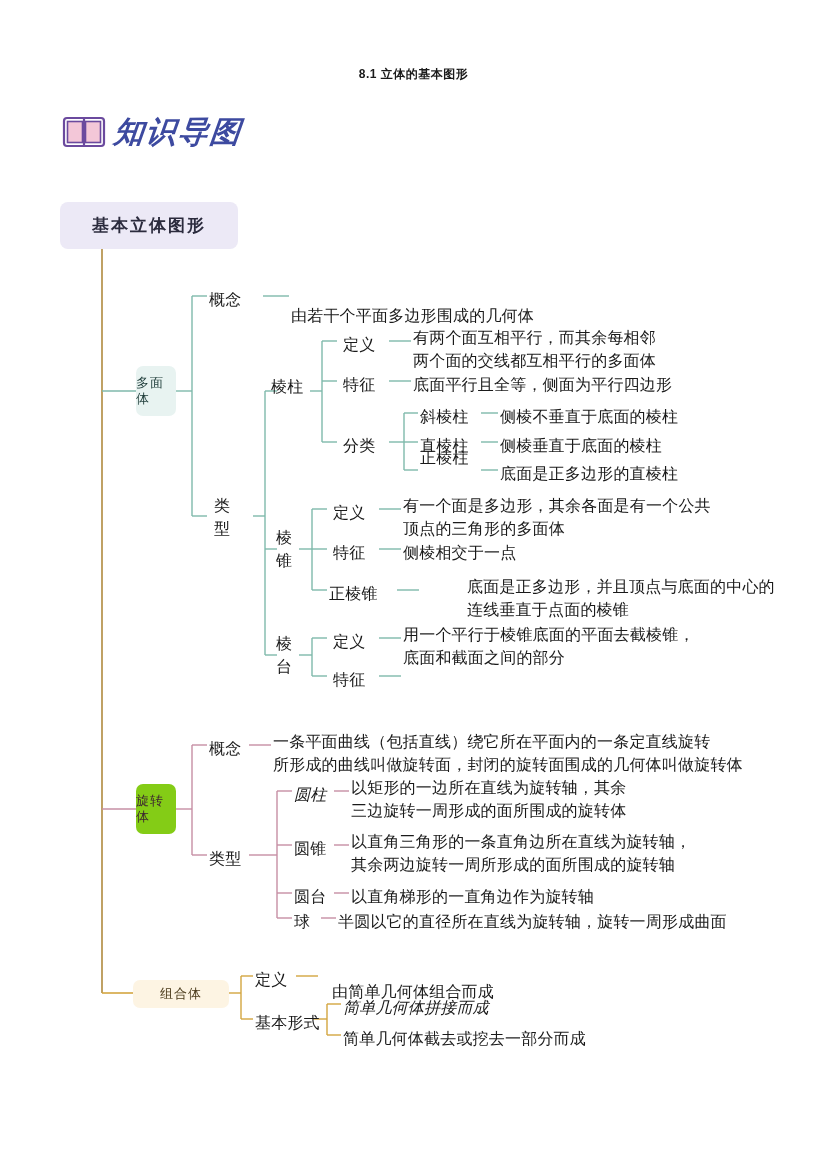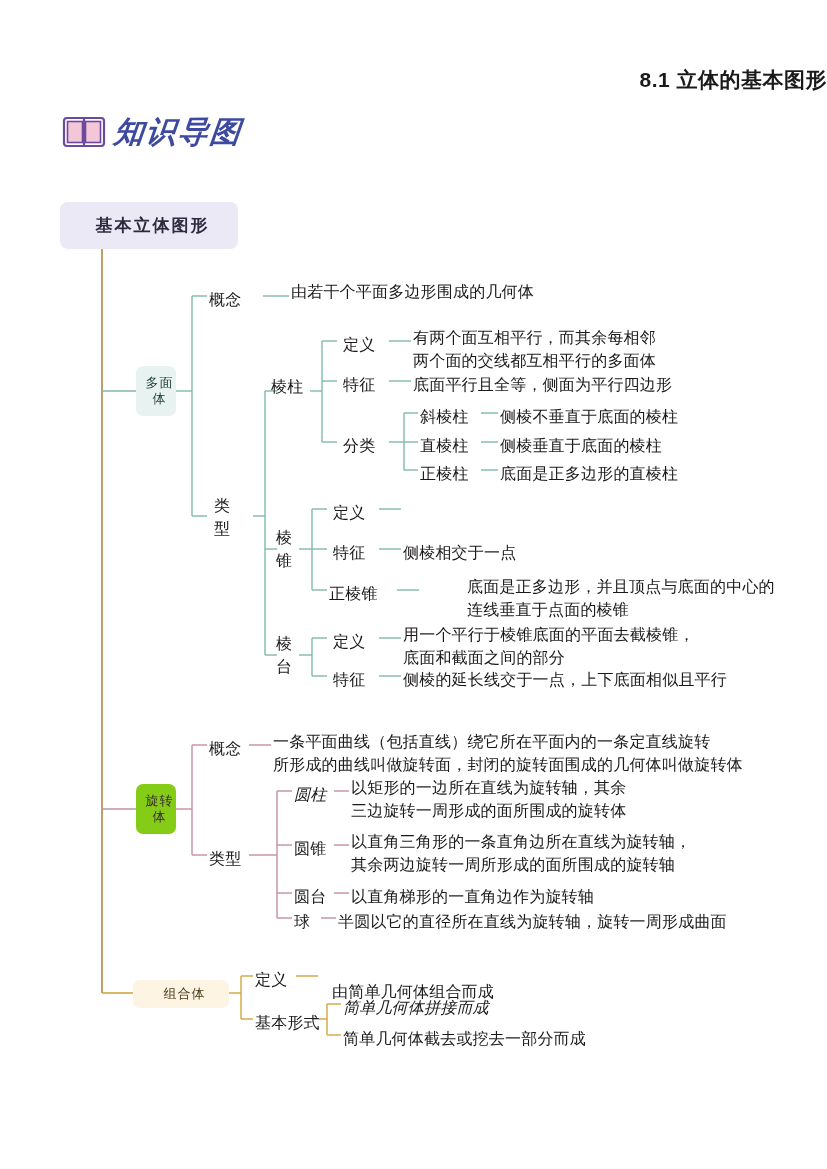--- a/index.html
+++ b/index.html
@@ -10,22 +10,22 @@
     font-family: "Liberation Sans", sans-serif;
     color: #1a1a1a;
     position: relative;
     overflow: hidden;
   }
   .page { position: relative; width: 827px; height: 1169px; }
 
   
   .doc-title {
     position: absolute; top: 66px; left: 0; width: 827px;
-    text-align: right;
-    font-weight: bold; font-size: 21px;
+    text-align: center;
+    font-weight: bold; font-size: 12px;
     letter-spacing: 0.5px;
   }
 
   
   .banner {
     position: absolute; top: 108px; left: 62px;
     height: 48px; display: flex; align-items: center;
   }
   .book-icon { width: 44px; height: 40px; position: relative; margin-right: 8px; }
   .banner-text {
@@ -33,23 +33,21 @@
     font-size: 30px; font-weight: bold; font-style: italic;
     color: #3d4aa0;
     letter-spacing: 2px;
     transform: skewX(-6deg);
   }
 
   
   .node {
     position: absolute;
     display: flex; align-items: center; justify-content: center;
-    text-align: center;
     line-height: 1.25;
-    padding-left: 7px;
   }
   .root-node {
     left: 60px; top: 202px; width: 178px; height: 47px;
     background: #ece9f6; border-radius: 8px;
     font-size: 17px; font-weight: bold; color: #2b2b3d;
     letter-spacing: 2px;
   }
   .cat-node {
     border-radius: 7px;
     font-size: 13px; font-weight: normal;
@@ -177,53 +175,54 @@
     <path d="M327,1035 L341,1035" stroke="#d3a53f" stroke-width="1.4" fill="none"></path>
   </svg>
 
   <div class="node root-node">基本立体图形</div>
 
   <div class="node cat-node cat-poly">多面体</div>
   <div class="node cat-node cat-rot">旋转体</div>
   <div class="node cat-node cat-comb">组合体</div>
 
   <div class="leaf sub-node" style="left:209px; top:288px;">概念</div>
-  <div class="leaf" style="left:291px; top:280px; width:320px;">由若干个平面多边形围成的几何体</div>
+  <div class="leaf" style="left:291px; top:304px; width:320px;">由若干个平面多边形围成的几何体</div>
 
   <div class="leaf sub-node" style="left:211px; top:494px; width:22px; text-align:center;">类型</div>
 
   <div class="leaf sub-node" style="left:271px; top:375px;">棱柱</div>
   <div class="leaf sub-node" style="left:343px; top:333px;">定义</div>
   <div class="leaf" style="left:413px; top:326px; width:330px; white-space:pre-line;">有两个面互相平行，而其余每相邻
 两个面的交线都互相平行的多面体</div>
   <div class="leaf sub-node" style="left:343px; top:373px;">特征</div>
   <div class="leaf" style="left:413px; top:373px; width:330px;">底面平行且全等，侧面为平行四边形</div>
   <div class="leaf sub-node" style="left:343px; top:434px;">分类</div>
 
   <div class="leaf sub-node" style="left:420px; top:405px;">斜棱柱</div>
   <div class="leaf" style="left:500px; top:405px; width:300px;">侧棱不垂直于底面的棱柱</div>
   <div class="leaf sub-node" style="left:420px; top:434px;">直棱柱</div>
   <div class="leaf" style="left:500px; top:434px; width:300px;">侧棱垂直于底面的棱柱</div>
-  <div class="leaf sub-node" style="left:420px; top:462px;text-align:right;">正棱柱</div>
+  <div class="leaf sub-node" style="left:420px; top:446px;text-align:right;">正棱柱</div>
   <div class="leaf" style="left:500px; top:462px; width:300px;">底面是正多边形的直棱柱</div>
 
   <div class="leaf sub-node" style="left:273px; top:526px; width:22px; text-align:center;">棱锥</div>
   <div class="leaf sub-node" style="left:333px; top:501px;">定义</div>
+  <div class="leaf" style="left:403px; top:494px; width:360px; white-space:pre-line;">有一个面是多边形，其余各面是有一个公共
+顶点的三角形的多面体</div>
   <div class="leaf sub-node" style="left:333px; top:541px;">特征</div>
   <div class="leaf" style="left:403px; top:541px; width:330px;">侧棱相交于一点</div>
   <div class="leaf sub-node" style="left:329px; top:582px;">正棱锥</div>
   <div class="leaf" style="left:421px; top:575px; width:350px; white-space:pre-line;margin-left:46px;">底面是正多边形，并且顶点与底面的中心的
 连线垂直于点面的棱锥</div>
 
   <div class="leaf sub-node" style="left:273px; top:632px; width:22px; text-align:center;">棱台</div>
   <div class="leaf sub-node" style="left:333px; top:630px;">定义</div>
   <div class="leaf" style="left:403px; top:623px; width:350px; white-space:pre-line;">用一个平行于棱锥底面的平面去截棱锥，
 底面和截面之间的部分</div>
   <div class="leaf sub-node" style="left:333px; top:668px;">特征</div>
-  <div class="leaf" style="left:403px; top:668px; width:370px;">侧棱的延长线交于一点，上下底面相似且平行</div>
 
   <div class="leaf sub-node" style="left:209px; top:737px;">概念</div>
   <div class="leaf" style="left:273px; top:730px; width:500px; white-space:pre-line;">一条平面曲线（包括直线）绕它所在平面内的一条定直线旋转
 所形成的曲线叫做旋转面，封闭的旋转面围成的几何体叫做旋转体</div>
 
   <div class="leaf sub-node" style="left:209px; top:847px;">类型</div>
 
   <div class="leaf sub-node" style="left:294px; top:783px;font-style:italic;">圆柱</div>
   <div class="leaf" style="left:351px; top:776px; width:380px; white-space:pre-line;">以矩形的一边所在直线为旋转轴，其余
 三边旋转一周形成的面所围成的旋转体</div>

